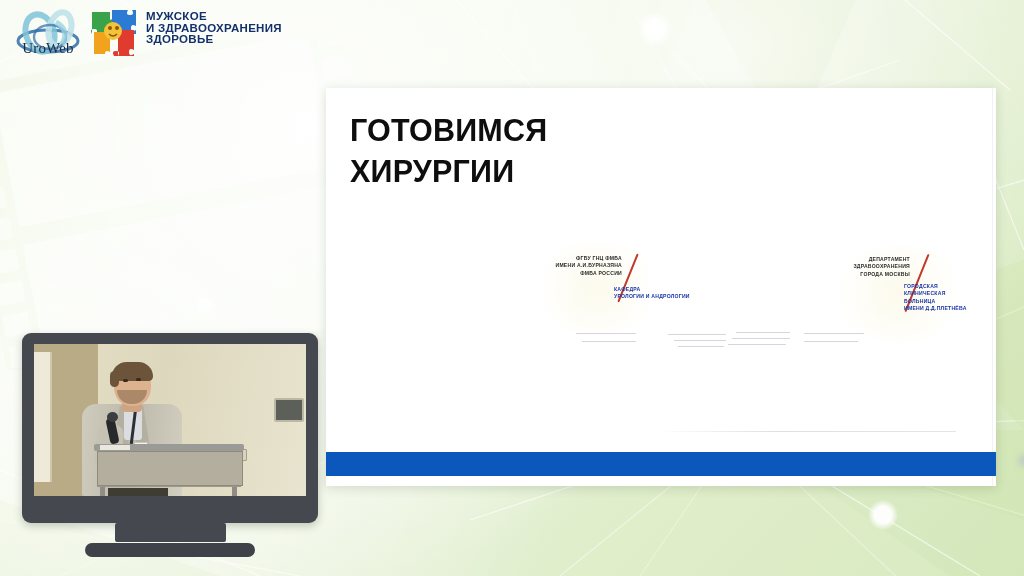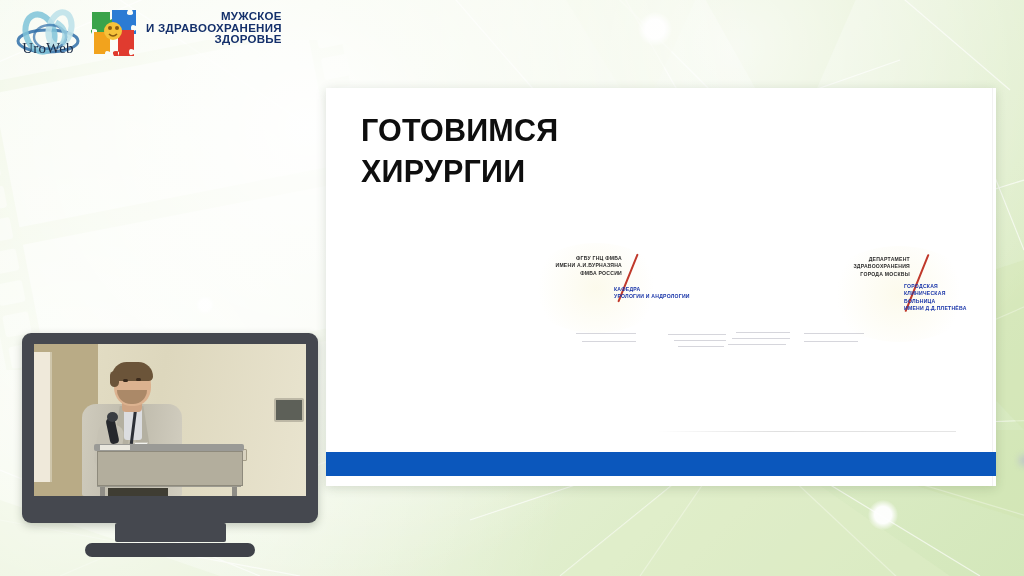--- a/index.html
+++ b/index.html
@@ -36,40 +36,40 @@
   .header{position:absolute;left:0;top:0;width:1024px;height:72px;}
   .uroweb{position:absolute;left:10px;top:4px;width:76px;height:58px;}
   .uroweb-word{
     position:absolute;left:10px;top:40px;width:76px;text-align:center;
     font-family:"Liberation Serif", serif;font-size:15px;color:#1a2a44;letter-spacing:.2px;
   }
   .puzzle{position:absolute;left:88px;top:6px;width:54px;height:52px;}
   .mz-text{
     position:absolute;left:146px;top:11px;
     font-size:11.5px;font-weight:bold;line-height:11.6px;
-    color:#14306b;letter-spacing:.3px;text-align:right;
+    color:#14306b;letter-spacing:.3px;
   }
   .mz-text div{white-space:nowrap;}
 
   
   .slide{
     position:absolute;left:326px;top:88px;width:670px;height:398px;
     background:#ffffff;
     box-shadow:0 2px 10px rgba(40,60,30,.16);
   }
   .slide-inner-edge{
     position:absolute;left:0;top:0;right:3px;bottom:0;background:#fff;
     box-shadow:inset -1px 0 0 rgba(0,0,0,.05);
   }
   .slide-title{
     position:absolute;left:24px;top:22px;right:30px;
     font-size:30.5px;font-weight:bold;line-height:41px;
     color:#0e0e0e;letter-spacing:.2px;
   }
-  .slide-title div{white-space:nowrap;margin-left:11px;}
+  .slide-title div{white-space:nowrap;}
 
   .authors{
     position:absolute;left:24px;top:307px;
     font-size:16.5px;line-height:22px;color:#2f6bb0;
   }
   .authors div{white-space:nowrap;}
 
   .slide-rule{
     position:absolute;left:330px;top:343px;width:300px;height:1px;
     background:linear-gradient(90deg,rgba(0,0,0,0) 0%,rgba(0,0,0,.12) 40%,rgba(0,0,0,.10) 100%);

